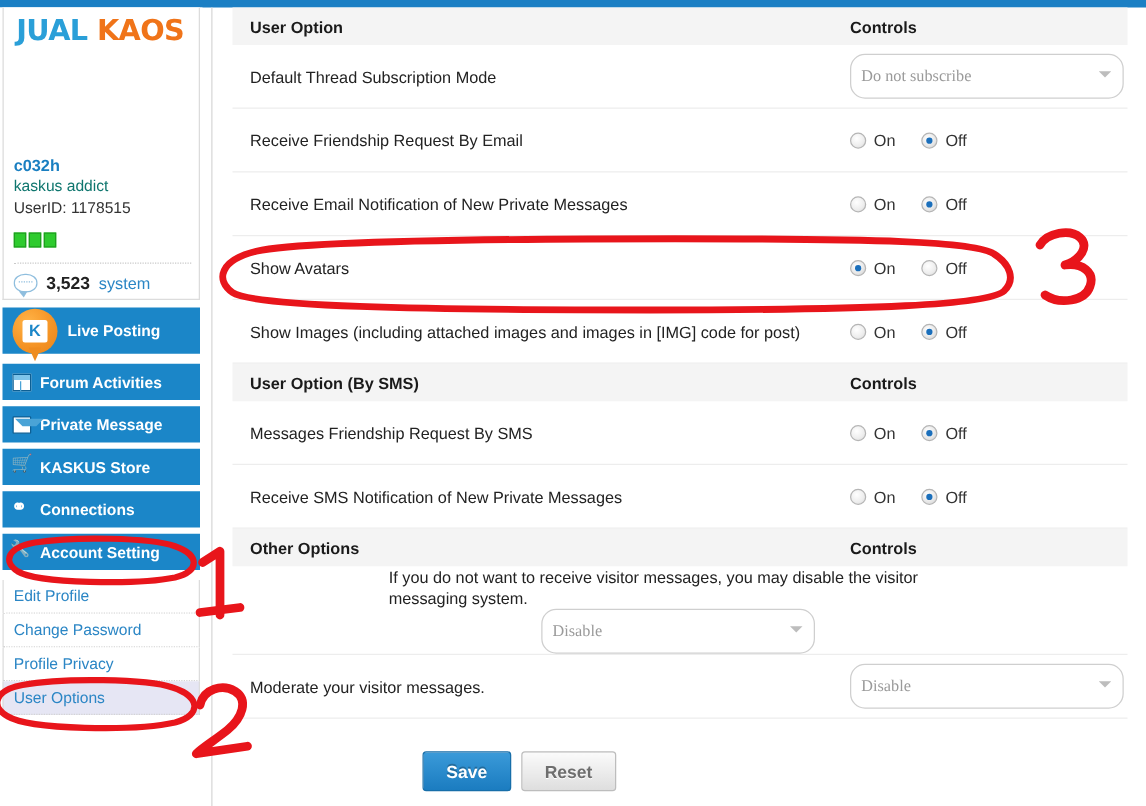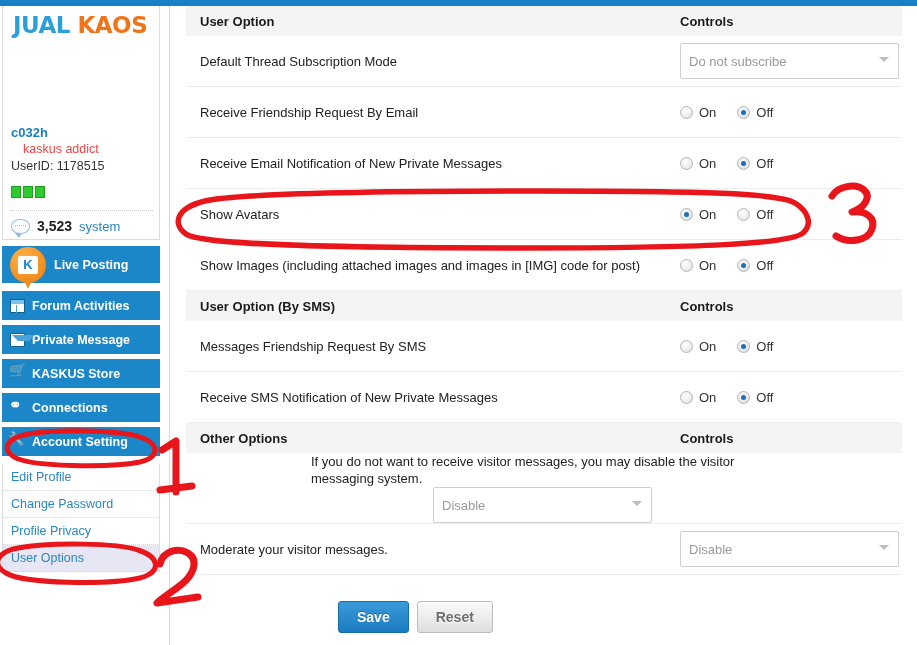--- a/index.html
+++ b/index.html
@@ -51,22 +51,22 @@
     letter-spacing: -0.5px;
   }
   .logo .l1 { color: #2a9fd8; font-style: normal; }
   .logo .l2 { color: #f07419; }
 
   .uname {
     position: absolute; left: 8px; top: 119px;
     color: #1a7fc1; font-size: 13px; font-weight: bold;
   }
   .utitle {
-    position: absolute; left: 20px; top: 136px;
-    color: #ef4444; font-size: 12.5px;
+    position: absolute; left: 8px; top: 136px;
+    color: #0f766e; font-size: 12.5px;
   }
   .uid {
     position: absolute; left: 8px; top: 153px;
     color: #333; font-size: 12.5px;
   }
   .badges {
     position: absolute; left: 8px; top: 180px;
     display: flex; gap: 2px;
   }
   .badges i {
@@ -216,27 +216,28 @@
   }
   .radio.on .dot::after {
     content: ""; position: absolute; left: 3px; top: 3px;
     width: 5px; height: 5px; border-radius: 50%;
     background: #1b6fbb;
   }
   .radio .rl { font-size: 13px; color: #333; }
 
   .selbox {
     width: 219px; height: 36px;
-    border: 1px solid #cfcfcf; border-radius: 2px;
+    border: 1px solid #cfcfcf; border-radius: 12px;
     background: #ffffff;
     display: flex; align-items: center;
     padding: 0 8px;
     font-size: 13px; color: #9a9a9a;
     position: relative;
     cursor: pointer;
+    font-family: Liberation Serif, serif;
   }
   .selbox .caret {
     position: absolute; right: 9px; top: 13px;
     width: 0; height: 0;
     border-left: 5px solid transparent;
     border-right: 5px solid transparent;
     border-top: 5px solid #bdbdbd;
   }
 
   .btnbar {

